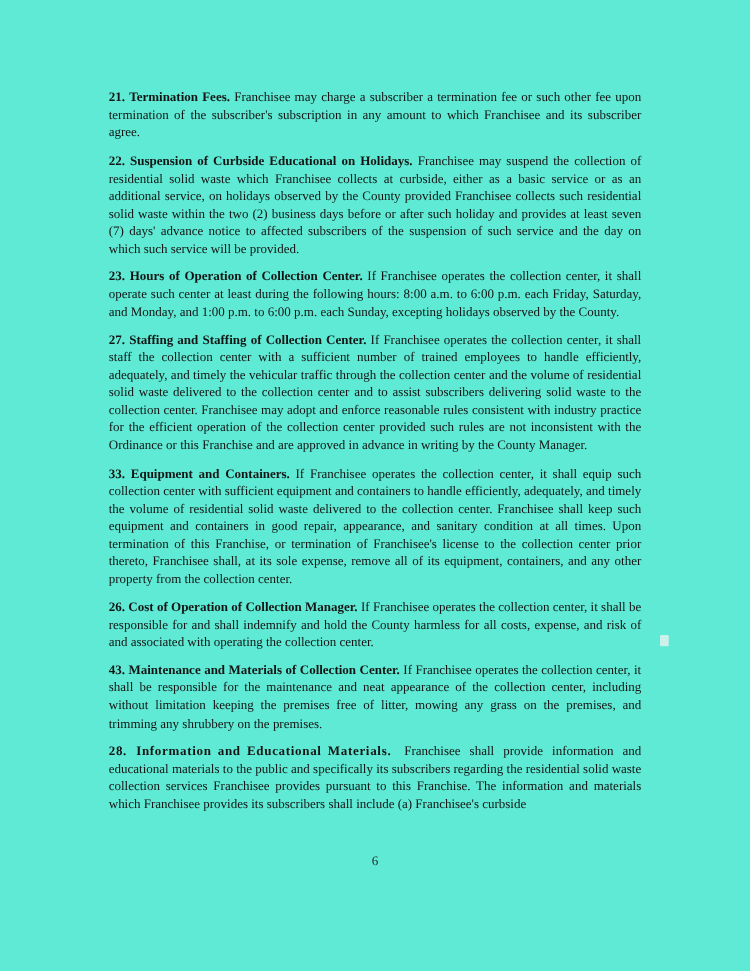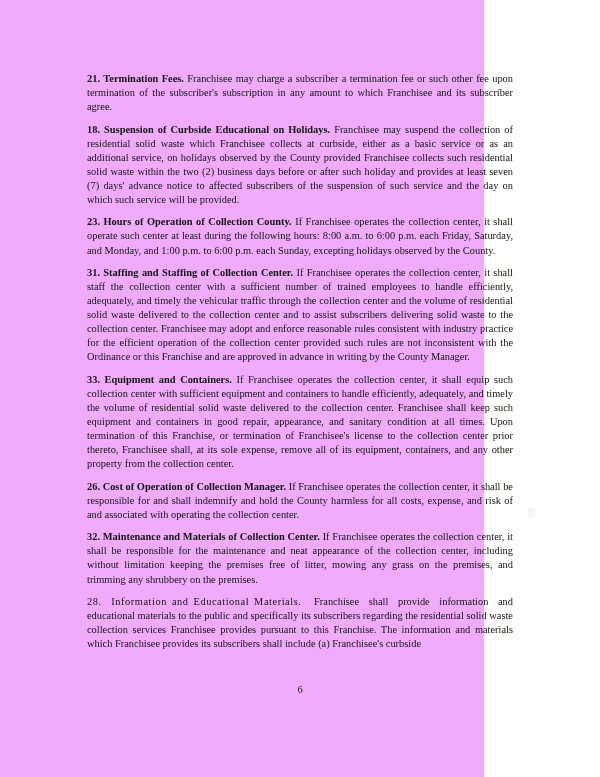--- a/index.html
+++ b/index.html
@@ -9,23 +9,23 @@
   }
   body {
     width: 600px;
     height: 777px;
     overflow: hidden;
     font-family: "Liberation Serif", "DejaVu Serif", serif;
     color: #111111;
   }
   .page {
     position: relative;
-    width: 484px;
+    width: 600px;
     height: 777px;
-    background: #f0abfc;
+    background: #5eead4;
   }
   .text-column {
     position: absolute;
     left: 87px;
     top: 72px;
     width: 426px;
   }
   .para {
     font-size: 10.4px;
     line-height: 14.05px;
@@ -35,21 +35,21 @@
     color: #141414;
     -webkit-font-smoothing: antialiased;
   }
   .para:last-child {
     margin-bottom: 0;
   }
   .heading {
     font-weight: bold;
   }
   .heading-spaced {
-    font-weight: normal;
+    font-weight: bold;
     letter-spacing: 0.55px;
     word-spacing: 1.8px;
   }
   .gap-after {
     margin-right: 3px;
     display: inline-block;
   }
   .page-number {
     position: absolute;
     left: 0;
@@ -78,51 +78,51 @@
 
   <div class="text-column">
 
     <p class="para">
       <span class="heading">21.</span>
       <span class="heading">Termination Fees.</span>
       <span>Franchisee may charge a subscriber a termination fee or such other fee upon termination of the subscriber's subscription in any amount to which Franchisee and its subscriber agree.</span>
     </p>
 
     <p class="para">
-      <span class="heading">18.</span>
+      <span class="heading">22.</span>
       <span class="heading">Suspension of Curbside Educational on Holidays.</span>
       <span>Franchisee may suspend the collection of residential solid waste which Franchisee collects at curbside, either as a basic service or as an additional service, on holidays observed by the County provided Franchisee collects such residential solid waste within the two (2) business days before or after such holiday and provides at least seven (7) days' advance notice to affected subscribers of the suspension of such service and the day on which such service will be provided.</span>
     </p>
 
     <p class="para">
       <span class="heading">23.</span>
-      <span class="heading">Hours of Operation of Collection County.</span>
+      <span class="heading">Hours of Operation of Collection Center.</span>
       <span>If Franchisee operates the collection center, it shall operate such center at least during the following hours: 8:00 a.m. to 6:00 p.m. each Friday, Saturday, and Monday, and 1:00 p.m. to 6:00 p.m. each Sunday, excepting holidays observed by the County.</span>
     </p>
 
     <p class="para">
-      <span class="heading">31.</span>
+      <span class="heading">27.</span>
       <span class="heading">Staffing and Staffing of Collection Center.</span>
       <span>If Franchisee operates the collection center, it shall staff the collection center with a sufficient number of trained employees to handle efficiently, adequately, and timely the vehicular traffic through the collection center and the volume of residential solid waste delivered to the collection center and to assist subscribers delivering solid waste to the collection center. Franchisee may adopt and enforce reasonable rules consistent with industry practice for the efficient operation of the collection center provided such rules are not inconsistent with the Ordinance or this Franchise and are approved in advance in writing by the County Manager.</span>
     </p>
 
     <p class="para">
       <span class="heading">33.</span>
       <span class="heading">Equipment and Containers.</span>
       <span>If Franchisee operates the collection center, it shall equip such collection center with sufficient equipment and containers to handle efficiently, adequately, and timely the volume of residential solid waste delivered to the collection center. Franchisee shall keep such equipment and containers in good repair, appearance, and sanitary condition at all times. Upon termination of this Franchise, or termination of Franchisee's license to the collection center prior thereto, Franchisee shall, at its sole expense, remove all of its equipment, containers, and any other property from the collection center.</span>
     </p>
 
     <p class="para">
       <span class="heading">26.</span>
       <span class="heading">Cost of Operation of Collection Manager.</span>
       <span>If Franchisee operates the collection center, it shall be responsible for and shall indemnify and hold the County harmless for all costs, expense, and risk of and associated with operating the collection center.</span>
     </p>
 
     <p class="para">
-      <span class="heading">32.</span>
+      <span class="heading">43.</span>
       <span class="heading">Maintenance and Materials of Collection Center.</span>
       <span>If Franchisee operates the collection center, it shall be responsible for the maintenance and neat appearance of the collection center, including without limitation keeping the premises free of litter, mowing any grass on the premises, and trimming any shrubbery on the premises.</span>
     </p>
 
     <p class="para">
       <span class="heading-spaced">28.</span>
       <span class="heading-spaced gap-after">Information and Educational Materials.</span>
       <span>Franchisee shall provide information and educational materials to the public and specifically its subscribers regarding the residential solid waste collection services Franchisee provides pursuant to this Franchise. The information and materials which Franchisee provides its subscribers shall include (a) Franchisee's curbside</span>
     </p>
 

